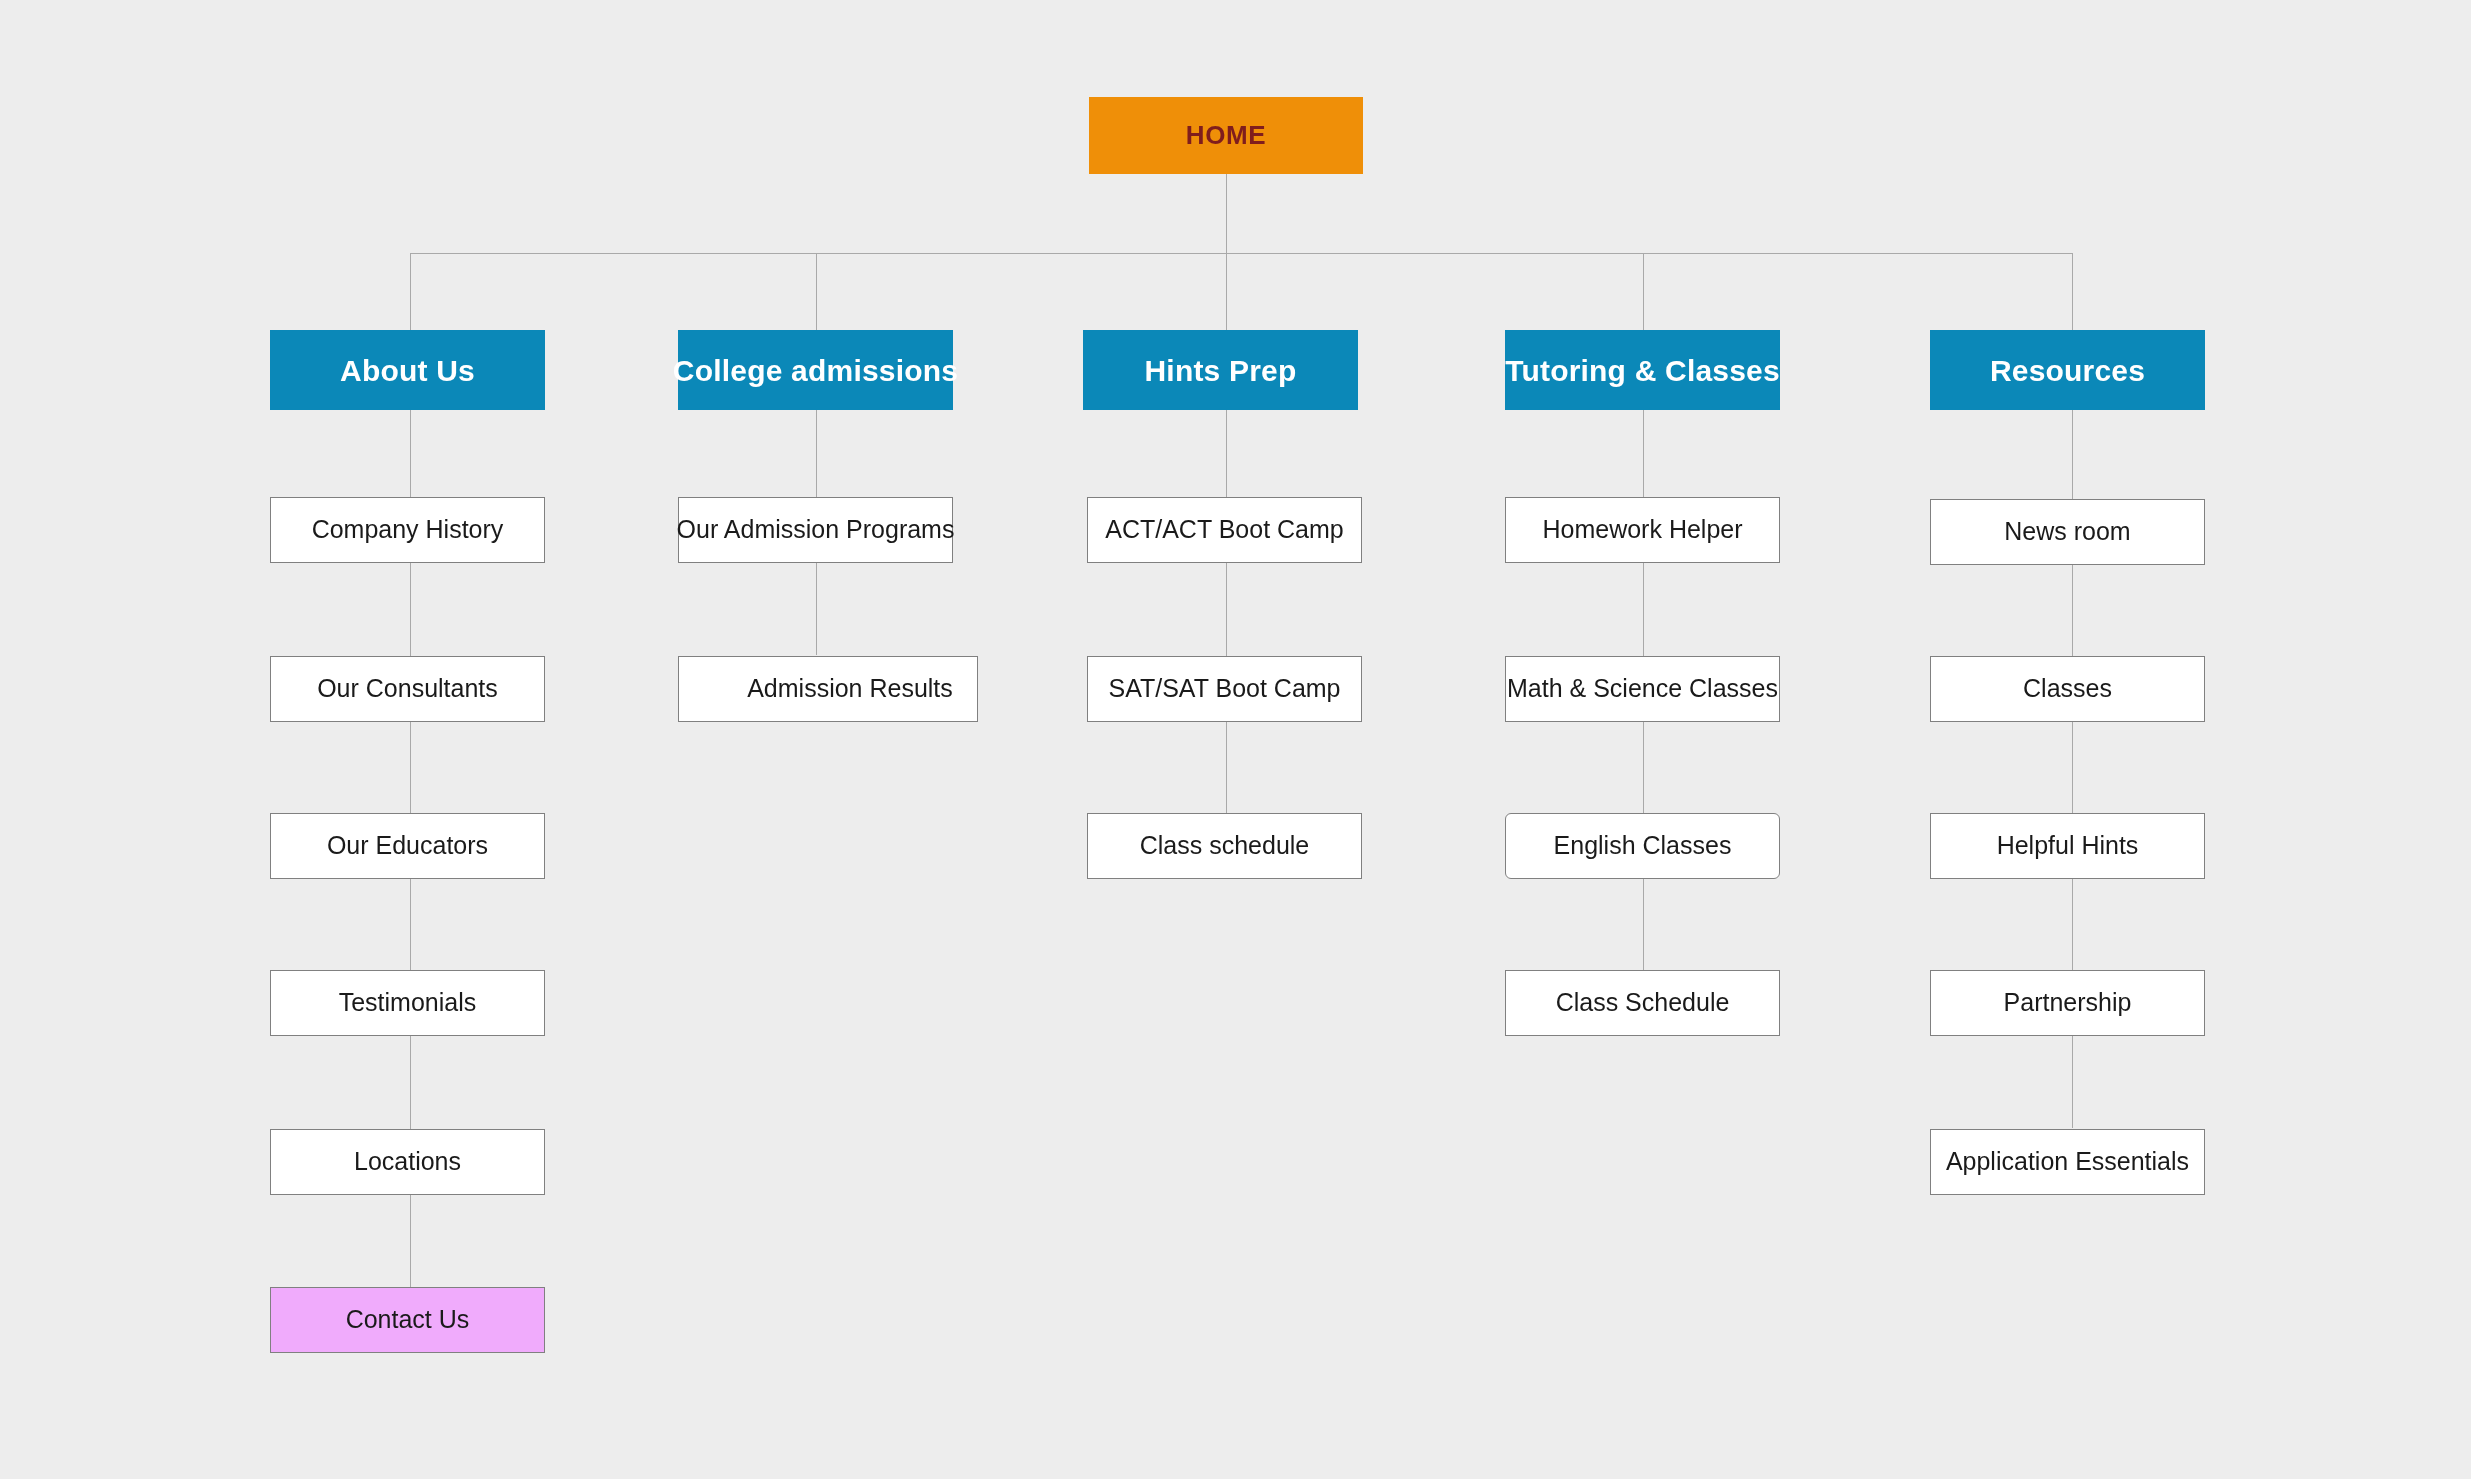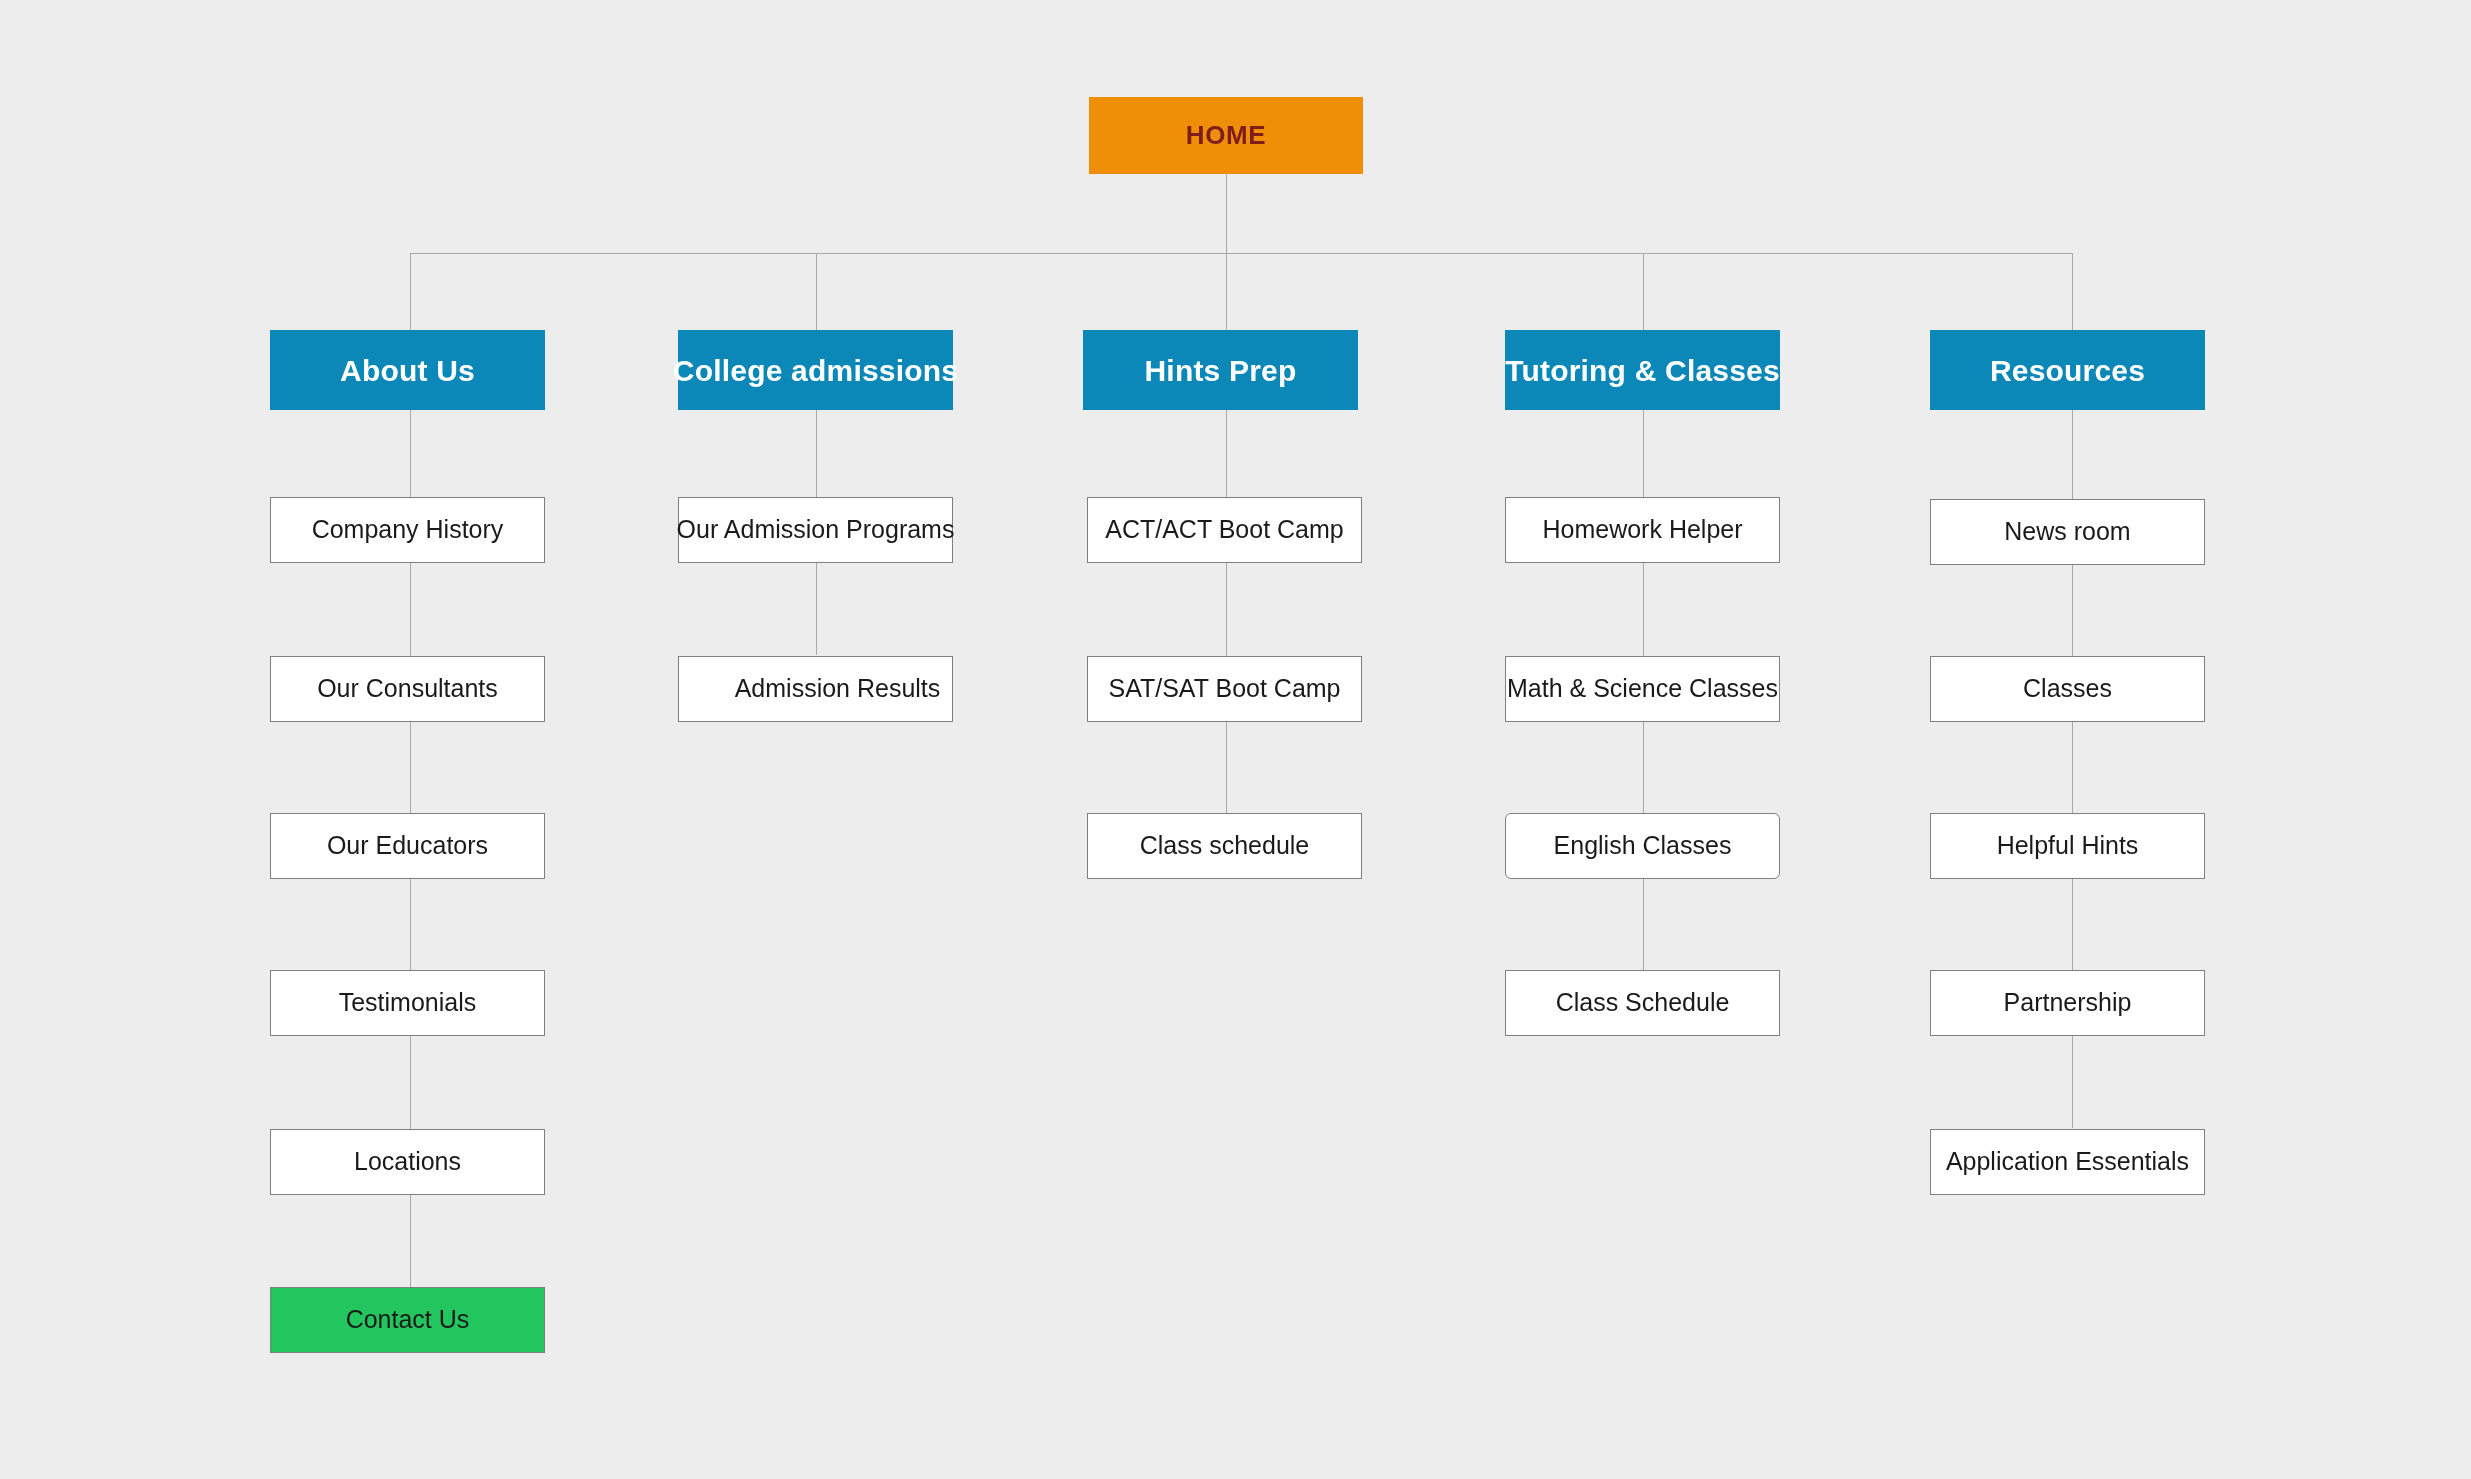--- a/index.html
+++ b/index.html
@@ -130,30 +130,30 @@
       </div>
       <div class="node node-leaf" style="left: 270px; top: 813px; width: 275px; height: 66px; background: rgb(255, 255, 255); border-color: rgb(128, 128, 128);">
         <span class="node-label">Our Educators</span>
       </div>
       <div class="node node-leaf" style="left: 270px; top: 970px; width: 275px; height: 66px; background: rgb(255, 255, 255); border-color: rgb(128, 128, 128);">
         <span class="node-label">Testimonials</span>
       </div>
       <div class="node node-leaf" style="left: 270px; top: 1129px; width: 275px; height: 66px; background: rgb(255, 255, 255); border-color: rgb(128, 128, 128); justify-content: center;">
         <span class="node-label">Locations</span>
       </div>
-      <div class="node node-leaf" style="left: 270px; top: 1287px; width: 275px; height: 66px; background: #22c55e; border-color: rgb(128, 128, 128);">
+      <div class="node node-leaf" style="left: 270px; top: 1287px; width: 275px; height: 66px; background: #f0abfc; border-color: rgb(128, 128, 128);">
         <span class="node-label">Contact Us</span>
       </div>
       <div class="node node-category" style="left: 678px; top: 330px; width: 275px; height: 80px; background: rgb(11, 136, 184); border-color: rgb(11, 136, 184);">
         <span class="node-label">College admissions</span>
       </div>
       <div class="node node-leaf" style="left: 678px; top: 497px; width: 275px; height: 66px; background: rgb(255, 255, 255); border-color: rgb(128, 128, 128);">
         <span class="node-label">Our Admission Programs</span>
       </div>
-      <div class="node node-leaf" style="left: 678px; top: 656px; width: 275px; height: 66px; background: rgb(255, 255, 255); border-color: rgb(128, 128, 128); padding-left: 44px;">
+      <div class="node node-leaf" style="left: 678px; top: 656px; width: 300px; height: 66px; background: rgb(255, 255, 255); border-color: rgb(128, 128, 128); padding-left: 44px;">
         <span class="node-label">Admission Results</span>
       </div>
       <div class="node node-category" style="left: 1083px; top: 330px; width: 275px; height: 80px; background: rgb(11, 136, 184); border-color: rgb(11, 136, 184);">
         <span class="node-label">Hints Prep</span>
       </div>
       <div class="node node-leaf" style="left: 1087px; top: 497px; width: 275px; height: 66px; background: rgb(255, 255, 255); border-color: rgb(128, 128, 128);">
         <span class="node-label">ACT/ACT Boot Camp</span>
       </div>
       <div class="node node-leaf" style="left: 1087px; top: 656px; width: 275px; height: 66px; background: rgb(255, 255, 255); border-color: rgb(128, 128, 128);">
         <span class="node-label">SAT/SAT Boot Camp</span>

